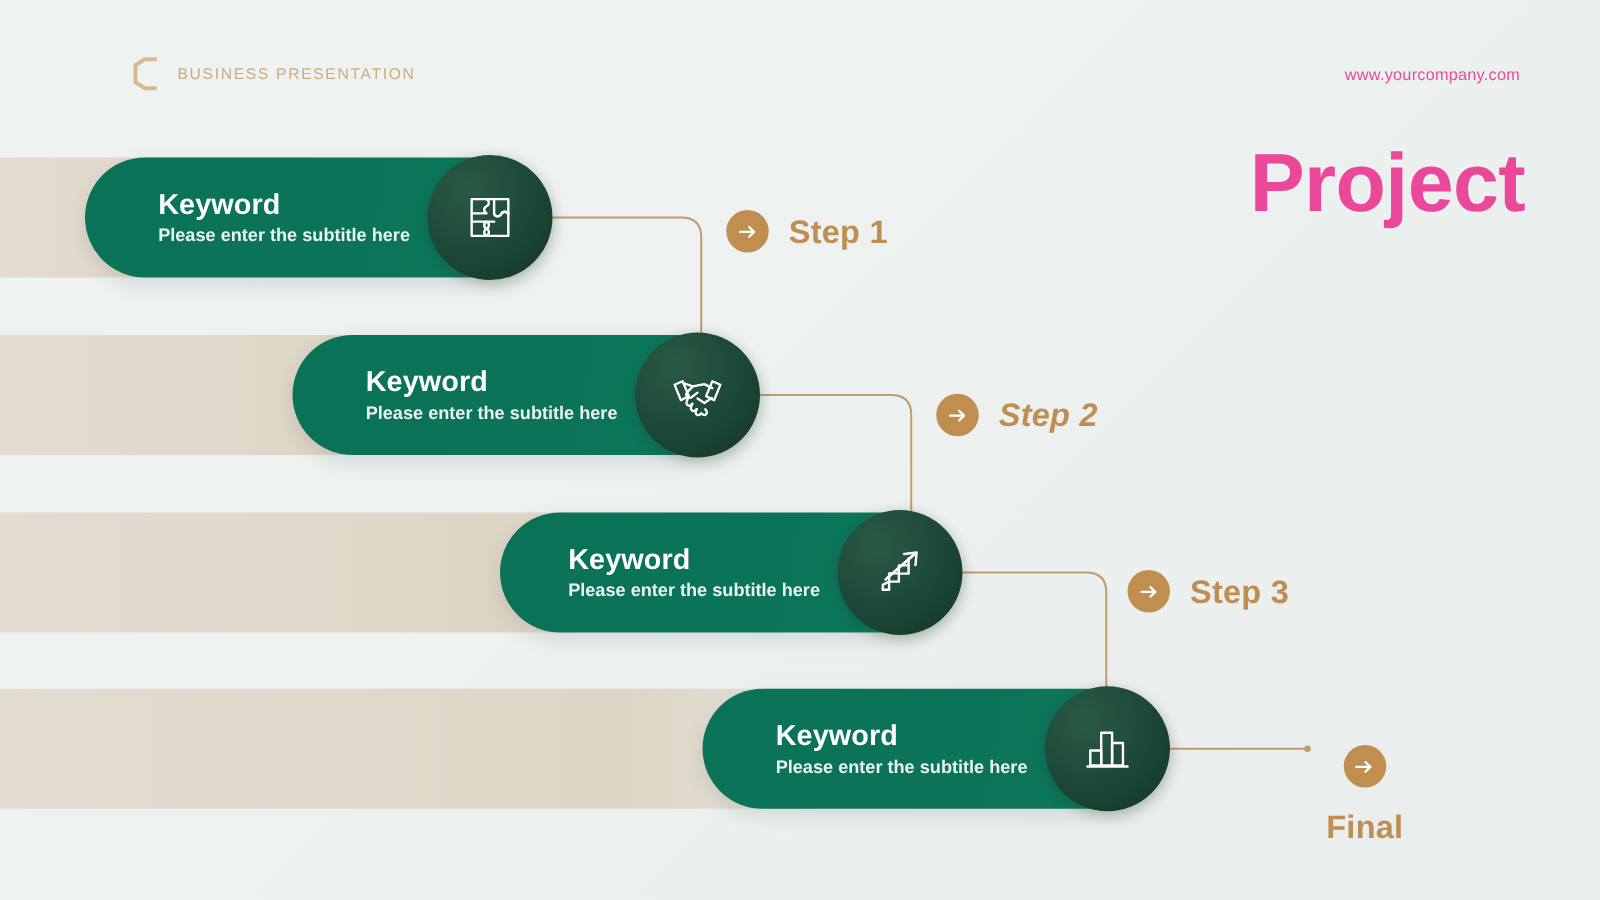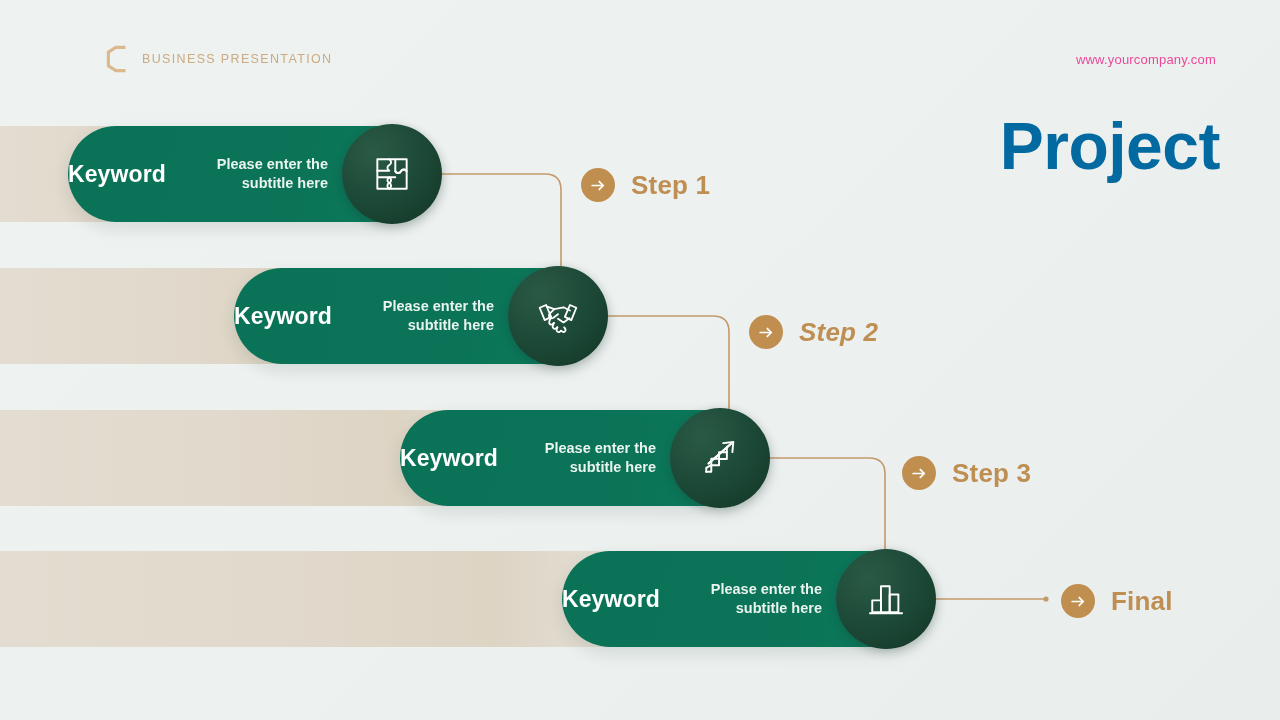--- a/index.html
+++ b/index.html
@@ -30,40 +30,40 @@
     font-weight:400; white-space:nowrap;
   }
   .site-url {
     position:absolute; right:64px; top:52px;
     font-size:13px; color:#ec4899; letter-spacing:.2px; white-space:nowrap;
   }
 
   
   .title-block {
     position:absolute; right:60px; top:108px; z-index:6;
-    text-align:left; color:#0369a1;
+    text-align:left; color:#ec4899;
     font-weight:700; font-size:66px; line-height:1.18;
     letter-spacing:-0.5px;
   }
   .title-block .ln { display:block; }
 
   
   .connectors { position:absolute; inset:0; z-index:2; }
 
   
   .card {
     position:absolute; z-index:4; height:96px;
     border-radius:48px;
     background: linear-gradient(100deg,#0a7256 0%, #0b7357 55%, #0d7a5c 100%);
     box-shadow: 0 6px 16px rgba(30,60,50,.13);
     display:flex; align-items:center;
   }
   .card .txt {
     position:absolute; right:112px; text-align:right; color:#fff;
-    display:flex; flex-direction:row; align-items:center; gap:2px;
+    display:flex; flex-direction:column; align-items:flex-start; gap:2px;
   }
   .card .kw { font-size:23px; font-weight:700; letter-spacing:.1px; line-height:1.25; }
   .card .sub { font-size:14.5px; font-weight:700; color:#eaf4ef; line-height:1.3; }
 
   .icon-circle {
     position:absolute; right:-2px; top:-2px;
     width:100px; height:100px; border-radius:50%;
     background: radial-gradient(circle at 32% 28%, #2a5a46 0%, #1d4a38 48%, #133425 100%);
     display:flex; align-items:center; justify-content:center;
     box-shadow:0 3px 10px rgba(18,45,34,.25);
@@ -81,21 +81,21 @@
     width:34px; height:34px; border-radius:50%;
     background:#c08f50; display:flex; align-items:center; justify-content:center;
     flex:none;
   }
   .step-dot svg { width:19px; height:19px; display:block; }
   .step-label { font-size:26px; font-weight:700; color:#bf8e52; white-space:nowrap; letter-spacing:.2px; }
 
   .s1 { left:581px; top:168px; }
   .s2 { left:749px; top:315px;font-style:italic; }
   .s3 { left:902px; top:456px; }
-  .s4 { left:1061px; top:584px; }
+  .s4 { left:1061px; top:596px;flex-direction:column; }
 </style>
 </head>
 <body>
 
 <div class="bands">
   <div class="band b1"></div>
   <div class="band b2"></div>
   <div class="band b3"></div>
   <div class="band b4"></div>
 </div>

